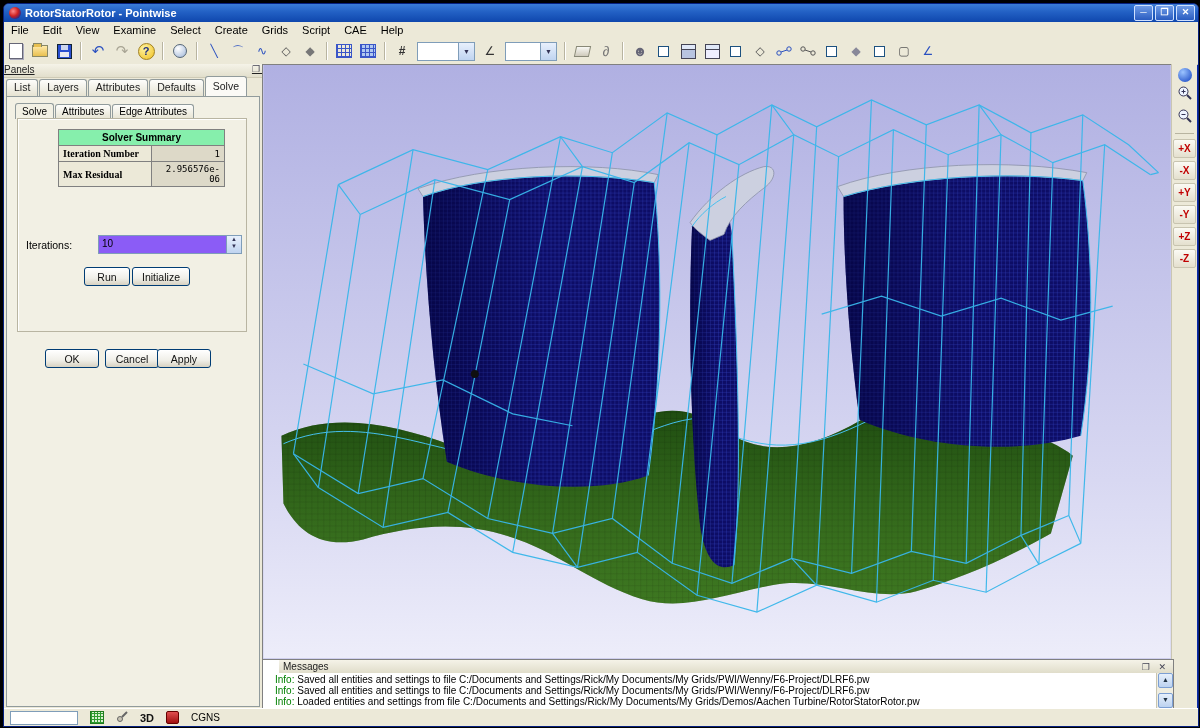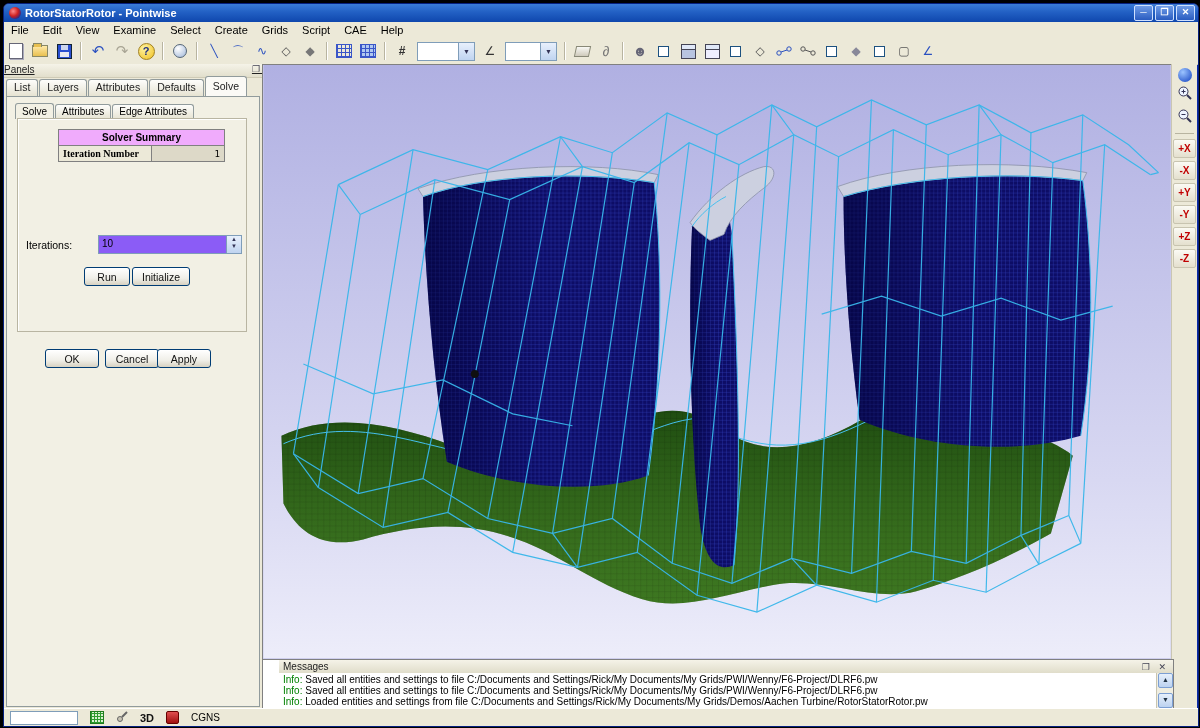--- a/index.html
+++ b/index.html
@@ -55,21 +55,21 @@
     background:linear-gradient(#fdfdfb,#e6e3d2);margin-right:1px;color:#222;height:13px;}
   .tab.active{background:#FBFAF6;padding-top:3px;height:14px;position:relative;z-index:2;}
   .tabpanel{position:absolute;left:2px;top:32px;right:2px;bottom:2px;background:#F2F0E4;border:1px solid #919B9C;}
   .subtab{border:1px solid #919B9C;border-bottom:none;border-radius:3px 3px 0 0;padding:1px 6px;
     background:linear-gradient(#fdfdfb,#e6e3d2);margin-right:1px;font-size:10px;height:12px;}
   .subtab.active{background:#F2F0E4;padding-top:2px;}
   .groupbox{position:absolute;left:10px;top:52px;right:12px;height:184px;border:1px solid #b9b5a2;
     box-shadow:1px 1px 0 #fff inset;background:#F2F0E4;}
   table.sum{border-collapse:collapse;font-size:10px;}
   table.sum td{border:1px solid #808080;padding:2px 4px;background:#ECE9D8;}
-  table.sum td.hd{font-weight:bold;text-align:center;background:#f0abfc;}
+  table.sum td.hd{font-weight:bold;text-align:center;background:#86efac;}
   table.sum td.lb{font-weight:bold;width:84px;font-family:Liberation Serif, serif;}
   table.sum td.vl{width:64px;text-align:right;background:#DDD9C8;font-family:"DejaVu Sans Mono",monospace;font-size:9px;}
   .spin{position:absolute;height:17px;background:#8b5cf6;border:1px solid #7F9DB9;font-size:10px;}
   .spin .val{position:absolute;left:3px;top:2px;}
   .spin .arrows{position:absolute;right:0;top:0;bottom:0;width:14px;border-left:1px solid #7F9DB9;
     background:linear-gradient(180deg,#e8f0fc,#c0d4f0);font-size:6px;color:#335;text-align:center;line-height:7px;}
   .xpbtn{position:absolute;height:17px;border:1px solid #003C74;border-radius:3px;font-size:10.5px;
     background:linear-gradient(180deg,#fff,#f0efe8 60%,#d8d2c2);text-align:center;color:#111;
     display:flex;align-items:center;justify-content:center;box-shadow:0 1px 0 #fff inset;}
   
@@ -78,21 +78,21 @@
   .rstrip{position:absolute;right:1px;top:60px;width:25px;bottom:17px;background:#ECE9D8;border-left:1px solid #cac6b2;
     display:flex;flex-direction:column;align-items:center;padding-top:4px;gap:3px;}
   .axisbtn{width:21px;height:17px;display:flex;align-items:center;justify-content:center;
     color:#c00000;font-weight:bold;font-size:10px;border:1px solid #c8c4b0;border-radius:2px;background:linear-gradient(#fbfaf4,#e4e0ce);}
   
   .messages{position:absolute;left:258px;width:910px;bottom:17px;height:48px;background:#fff;border:1px solid #808080;}
   .mtitle{position:absolute;left:16px;top:0;right:0;height:13px;background:linear-gradient(#f5f3e8,#e0ddca);
     border-bottom:1px solid #cfcbb6;font-size:10px;display:flex;align-items:center;padding:0 4px;color:#222;}
   .mtitle .ic{margin-left:auto;font-size:9px;color:#445;letter-spacing:3px;}
   .mbody{position:absolute;left:0;top:13px;right:16px;bottom:0;background:#fff;overflow:hidden;
-    font-size:10px;line-height:11px;padding:1px 20px;white-space:nowrap;}
+    font-size:10px;line-height:11px;padding:1px 12px;white-space:nowrap;}
   .mbody .lvl{color:#008000;}
   .mscroll{position:absolute;right:0;top:13px;bottom:0;width:16px;background:#F0EEE1;border-left:1px solid #c8c4b0;}
   .sarrow{position:absolute;left:1px;width:13px;height:13px;background:linear-gradient(#e7f0fb,#bcd2f0);
     border:1px solid #7C9FD3;border-radius:2px;font-size:7px;color:#234;text-align:center;line-height:12px;}
   
   .statusbar{position:absolute;left:0;right:0;bottom:0;height:17px;background:#ECE9D8;border-top:1px solid #fff;
     display:flex;align-items:center;font-size:10px;gap:12px;padding:0 6px;}
   .sfield{width:62px;height:12px;background:#fff;border:1px solid #7F9DB9;font-size:10px;padding:0 2px;
     font-family:"Liberation Sans",sans-serif;}
   .sgrid{width:12px;height:11px;border:1px solid #1e7a1e;
@@ -239,20 +239,24 @@
       </div>
       <div class="groupbox" style="top:21px;height:212px;">
         <table class="sum" style="position:absolute;left:40px;top:10px;">
           <tbody>
               <tr>
                 <td class="hd" colspan="2">Solver Summary</td>
               </tr>
           <tr>
             <td class="lb">Iteration Number</td>
             <td class="vl">1</td>
+          </tr>
+          <tr>
+            <td class="lb">Max Residual</td>
+            <td class="vl">2.956576e-06</td>
           </tr>
         </tbody>
           </table>
         <span class="abs" style="left:8px;top:120px;font-size:10.5px;">Iterations:</span>
         <div class="spin" style="left:80px;top:116px;width:142px;">
           <span class="val">10</span>
           <span class="arrows"><span>▲</span><br><span>▼</span></span>
         </div>
         <div class="xpbtn" style="left:66px;top:148px;width:44px;">Run</div>
         <div class="xpbtn" style="left:114px;top:148px;width:56px;">Initialize</div>

